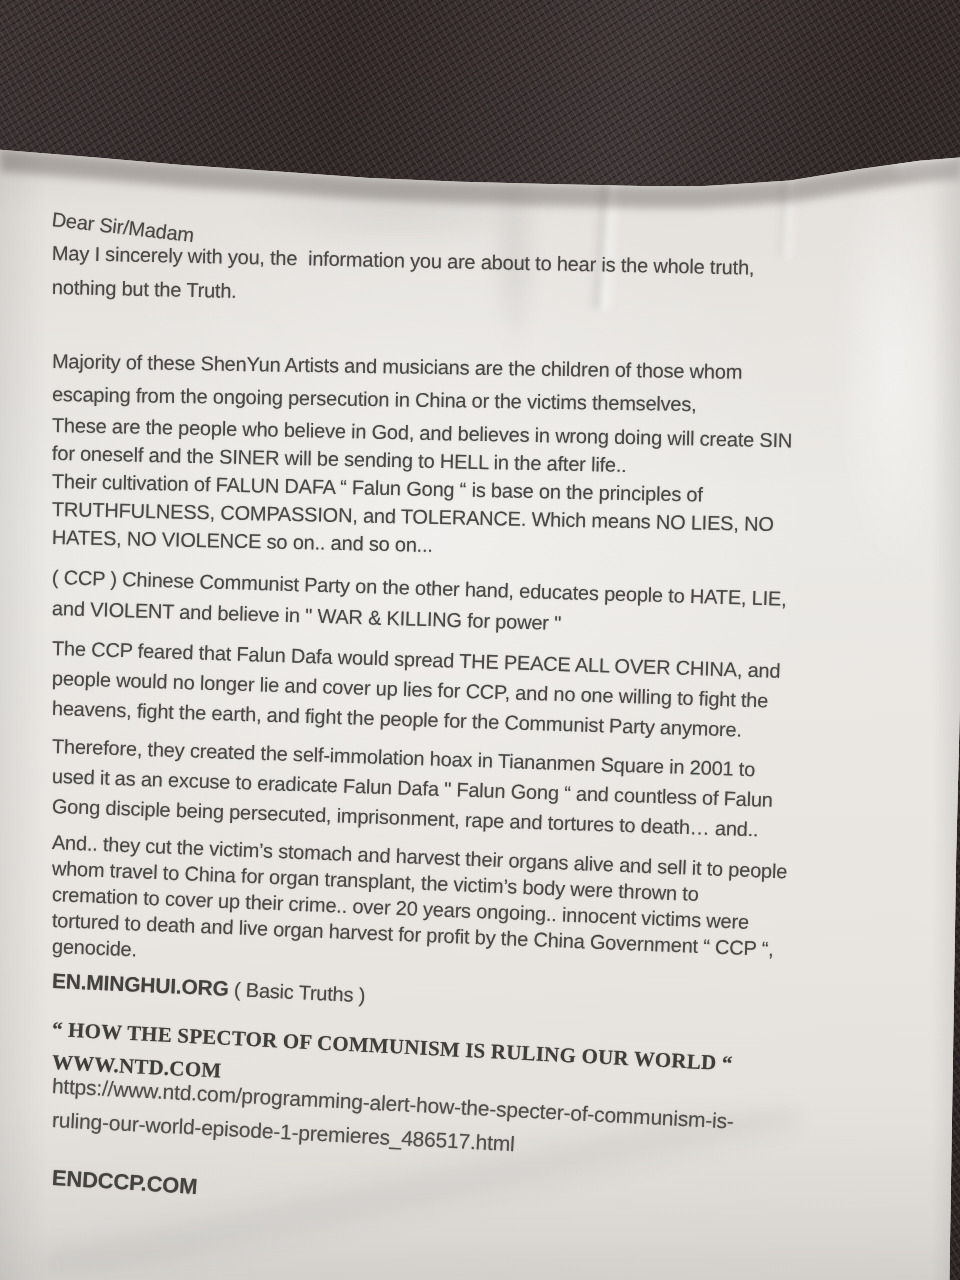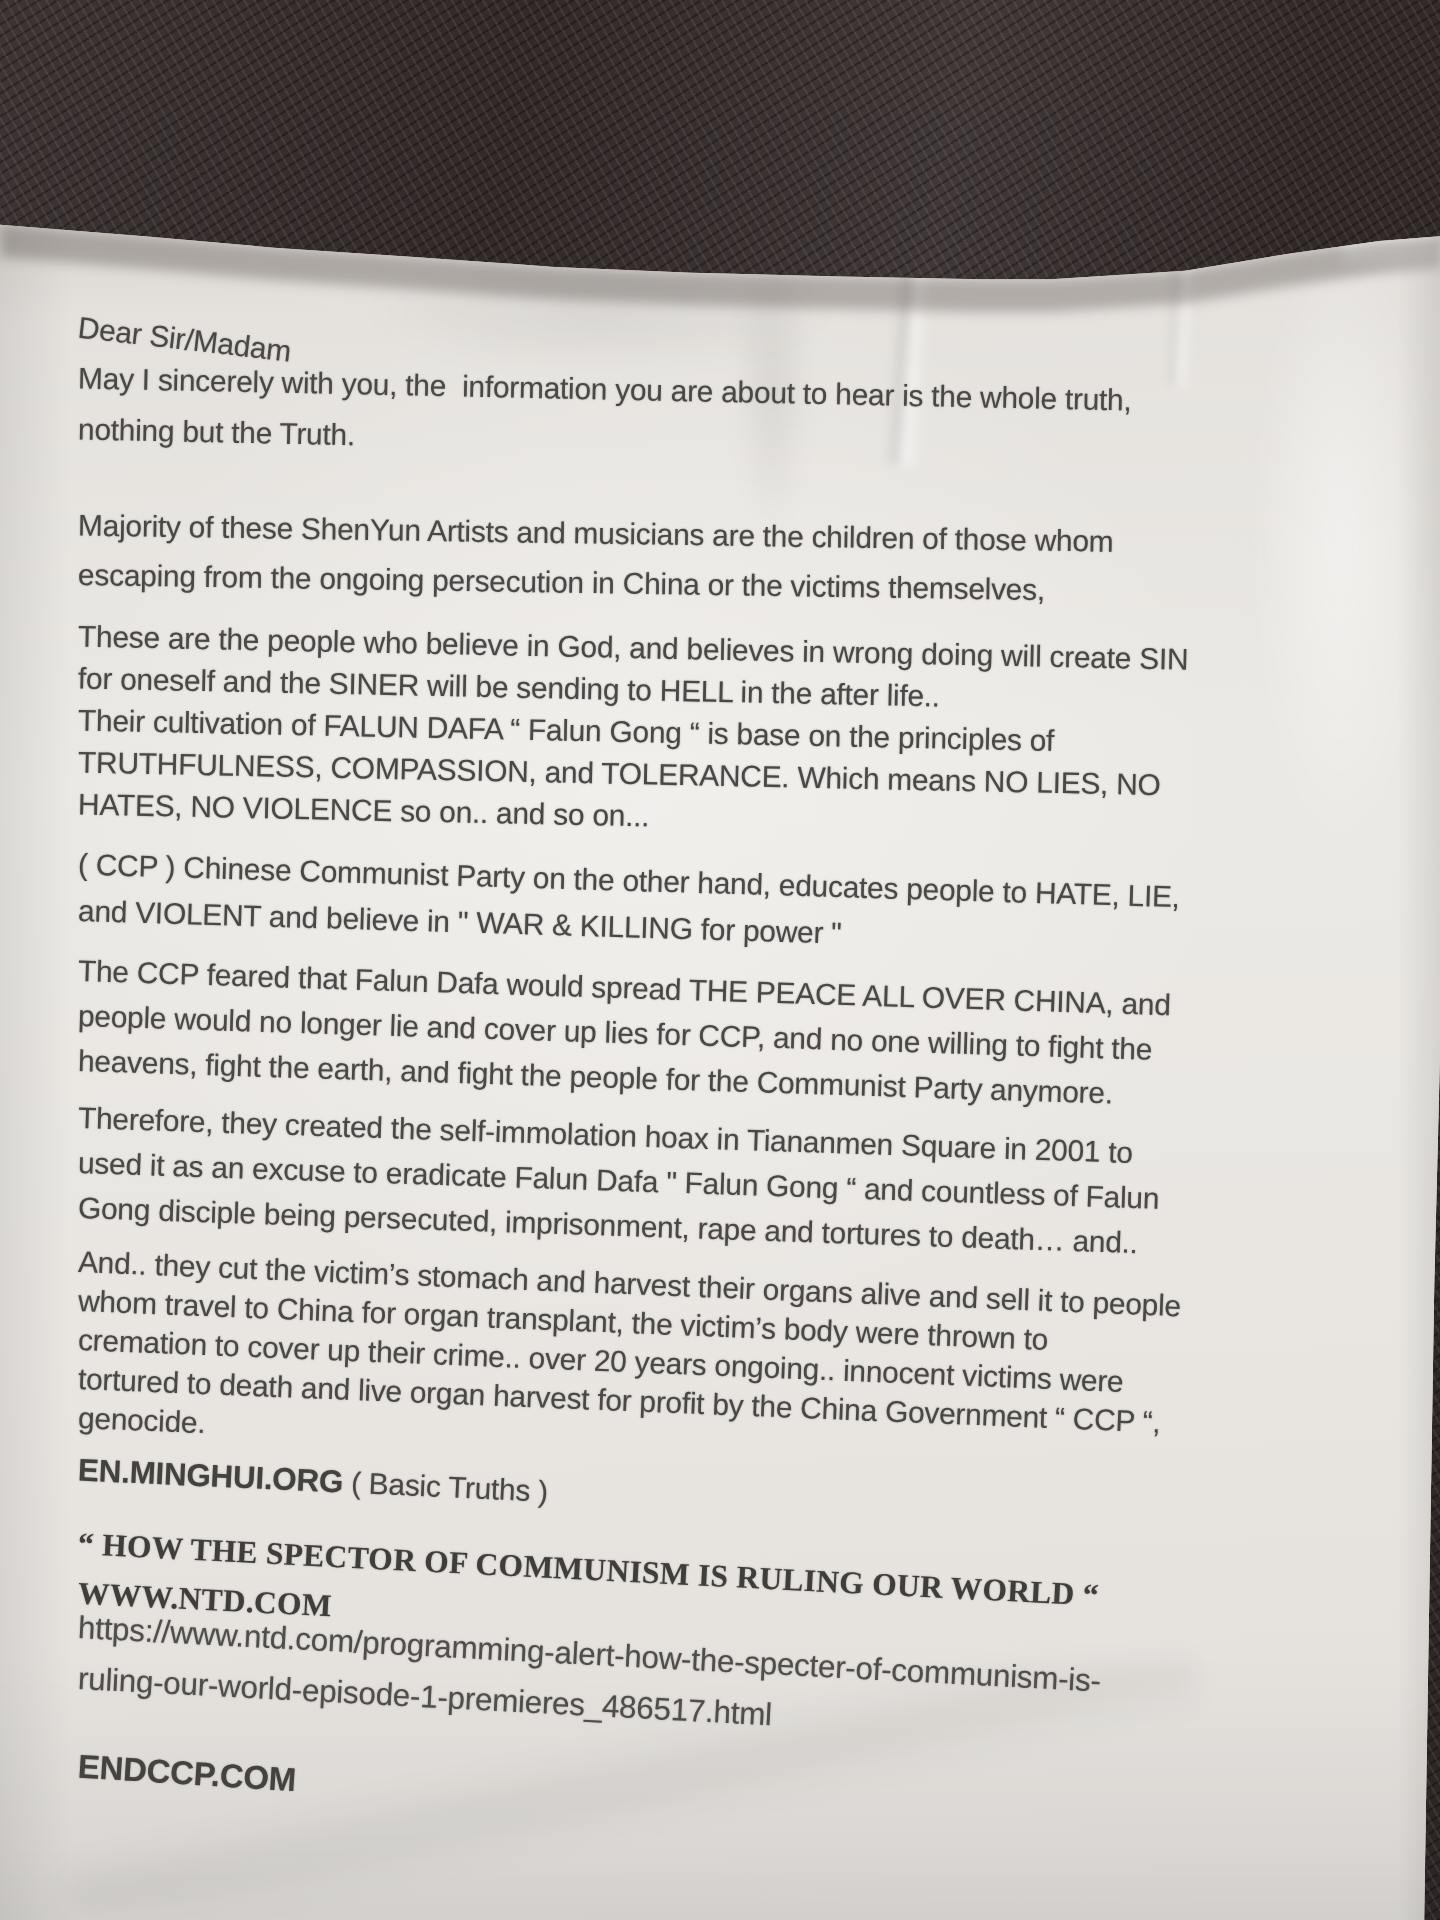--- a/index.html
+++ b/index.html
@@ -60,21 +60,21 @@
   .c7{left:895px;top:146px;width:62px;height:30px;filter:blur(4px);
       background:rgba(255,255,255,0.55);}
 
   
   .text-layer{position:absolute;inset:0;}
   .para{position:absolute;left:52px;color:#4a4846;font-size:20px;letter-spacing:-0.2px;}
   .line{transform:rotate(var(--tilt,0deg));transform-origin:0 50%;white-space:pre;
         text-shadow:0 0 1.2px rgba(86,84,80,0.55);}
   .b0{top:202px;line-height:34px;--tilt:1.2deg;}
   .b0 .salutation{--tilt:6.5deg;}
-  .b1{top:335px;line-height:33px;--tilt:0.9deg;}
+  .b1{top:345px;line-height:33px;--tilt:0.9deg;}
   .b2{top:411px;line-height:28px;--tilt:1.2deg;}
   .b3{top:562px;line-height:31px;--tilt:1.7deg;}
   .b4{top:633px;line-height:30px;--tilt:1.8deg;}
   .b5{top:731px;line-height:30px;--tilt:1.9deg;}
   .b6{top:829px;line-height:26px;--tilt:2.3deg;}
   .b7{top:966px;line-height:30px;--tilt:2.6deg;}
   .b8{top:1013px;line-height:33px;--tilt:2.9deg;}
   .b9{top:1069px;line-height:34px;--tilt:3deg;}
   .b10{top:1163px;line-height:30px;--tilt:3.6deg;}
   .bold-sans{font-weight:bold;font-size:21px;color:#44423f;}

